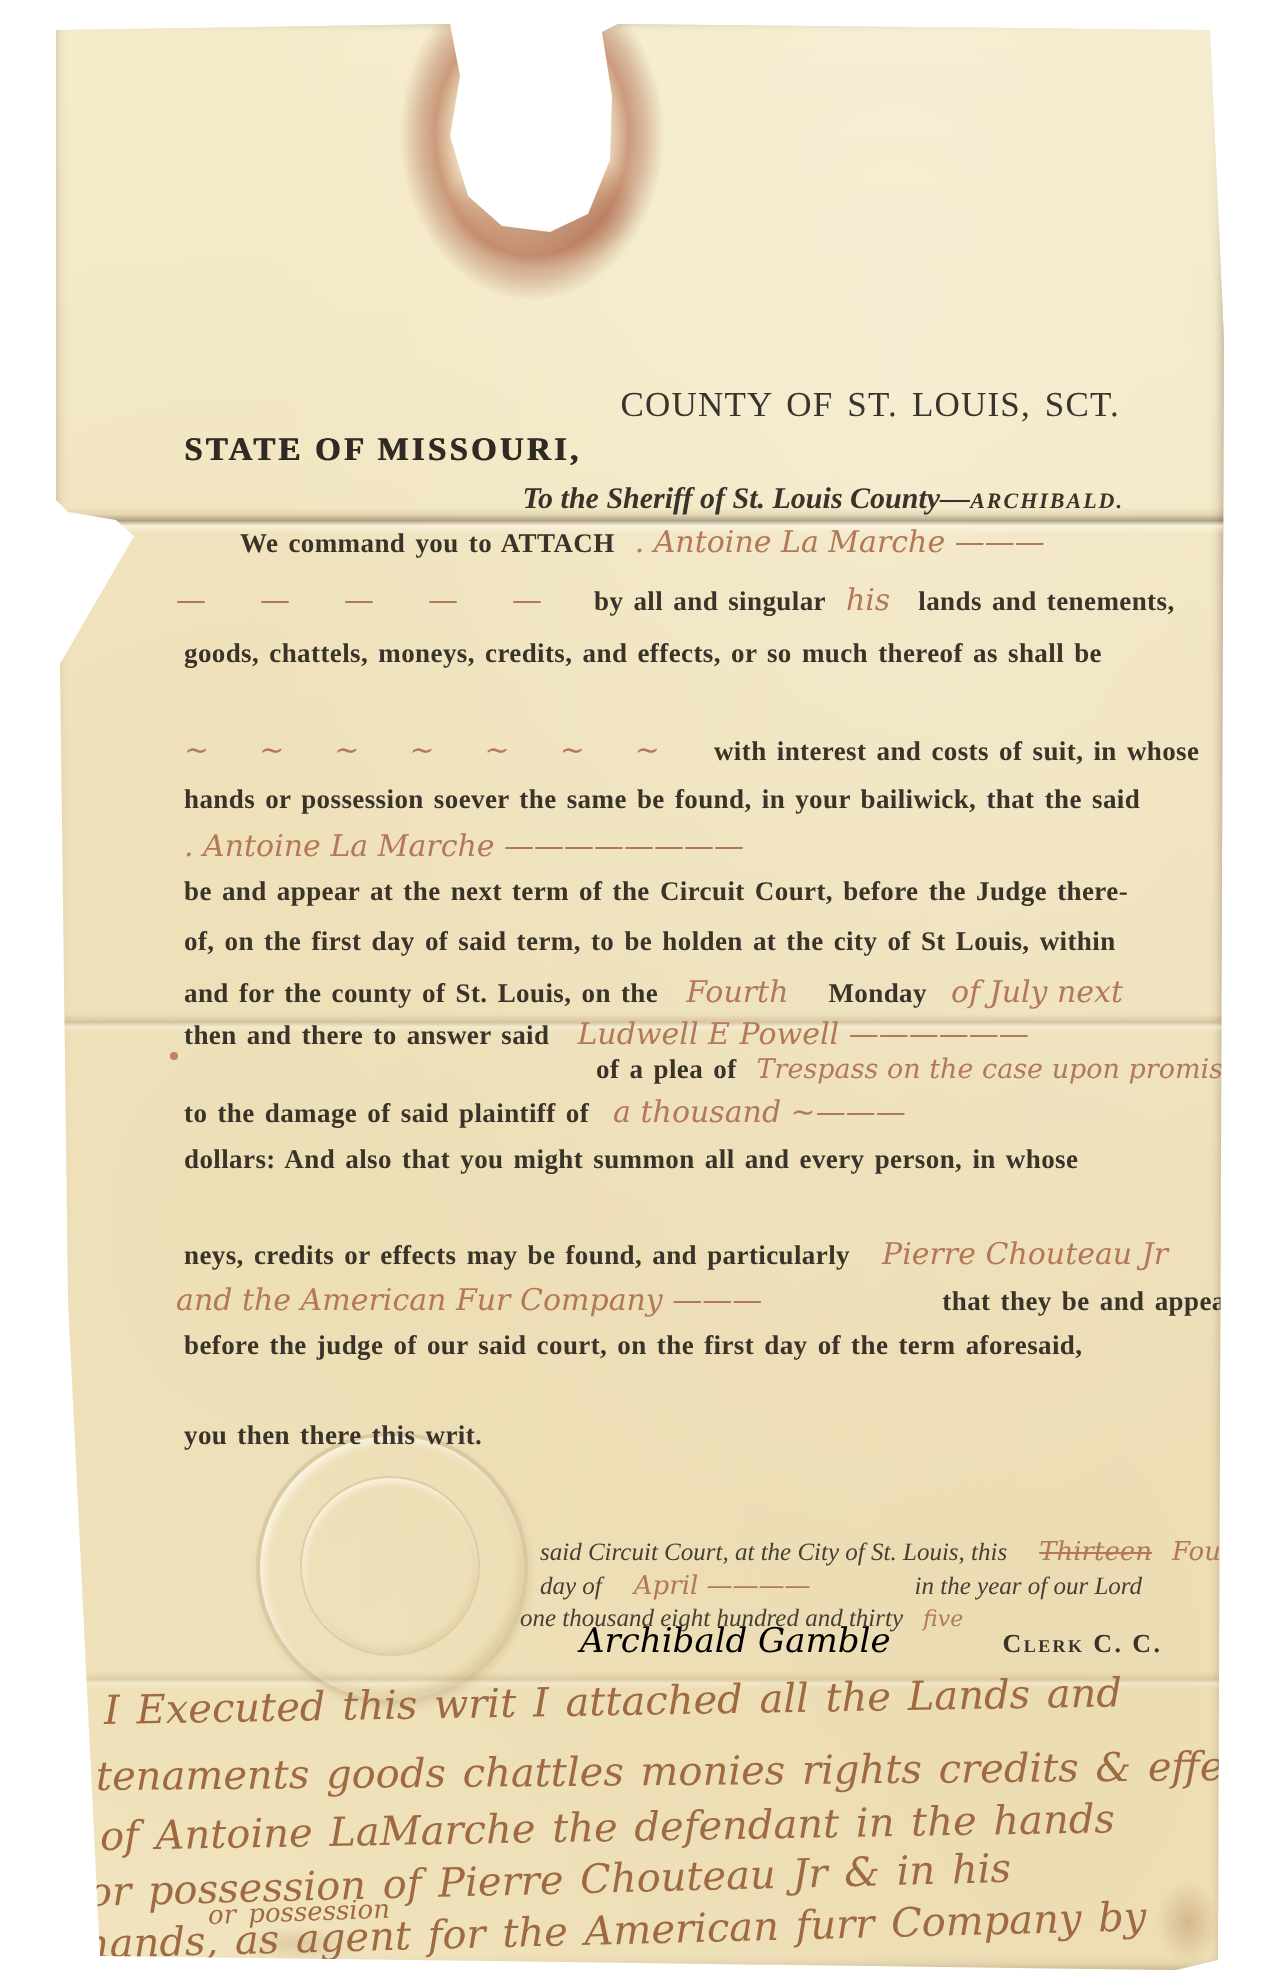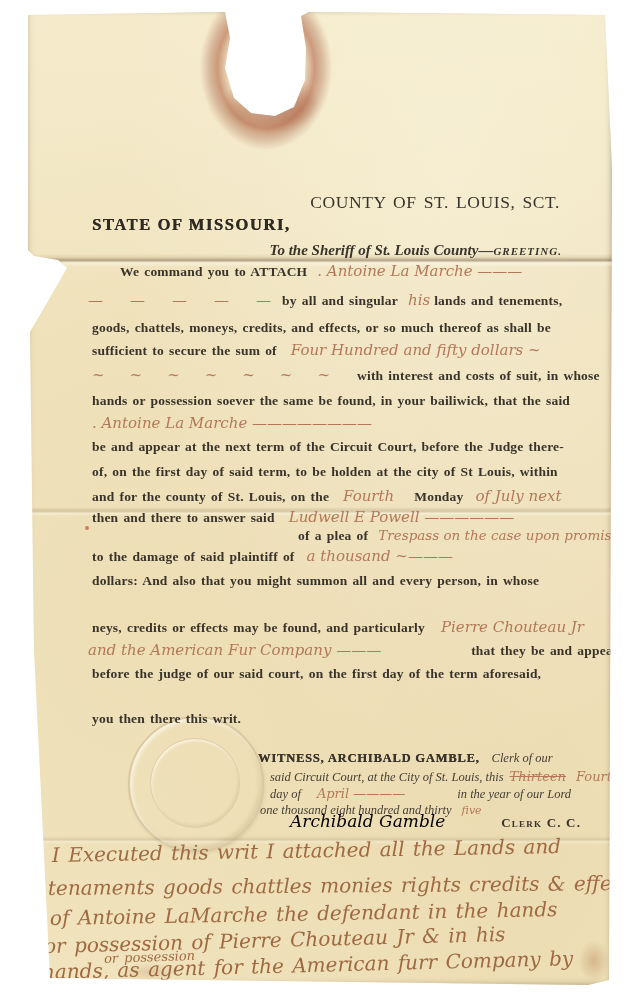--- a/index.html
+++ b/index.html
@@ -98,39 +98,35 @@
   <div class="stain2"></div>
   <div class="reddot"></div>
 
   <div class="pl" style="top:182px;right:52px">
     <span class="county">COUNTY OF ST. LOUIS, SCT.</span>
   </div>
   <div class="pl" style="top:205px;left:64px">
     <span class="state">STATE OF MISSOURI,</span>
   </div>
   <div class="pl" style="top:231px;right:50px">
-    <span class="salute">To the Sheriff of St. Louis County—</span><span class="salute greeting">GREETING.</span>
+    <span class="salute">To the Sheriff of St. Louis County—</span><span class="salute greeting">ARCHIBALD.</span>
   </div>
 
   <div class="pl" style="top:252px;left:92px">
     <span class="p">We command you to ATTACH</span>
     <span class="h" style="margin-left:6px">. Antoine La Marche ———</span>
   </div>
   <div class="pl" style="top:281px;left:60px">
     <span class="h" style="letter-spacing:6px">— — — — —</span>
-    <span class="p" style="margin-left:1px">by all and singular</span>
+    <span class="p" style="margin-left:16px">by all and singular</span>
     <span class="h" style="margin-left:6px">his</span>
-    <span class="p" style="">lands and tenements,</span>
+    <span class="p" style="margin-left:10px">lands and tenements,</span>
   </div>
   <div class="pl" style="top:308px;left:64px">
     <span class="p">goods, chattels, moneys, credits, and effects, or so much thereof as shall be</span>
-  </div>
-  <div class="pl" style="top:331px;left:64px">
-    <span class="p">sufficient to secure the sum of</span>
-    <span class="h" style="margin-left:10px">Four Hundred and fifty dollars ~</span>
   </div>
   <div class="pl" style="top:356px;left:64px">
     <span class="h" style="letter-spacing:5px">~ ~ ~ ~ ~ ~ ~</span>
     <span class="p" style="margin-left:18px">with interest and costs of suit, in whose</span>
   </div>
   <div class="pl" style="top:381px;left:64px">
     <span class="p">hands or possession soever the same be found, in your bailiwick, that the said</span>
   </div>
   <div class="pl" style="top:404px;left:64px">
     <span class="h">. Antoine La Marche ————————</span>
@@ -170,27 +166,23 @@
     <span class="h">and the American Fur Company ———</span>
     <span class="p" style="margin-left:86px">that they be and appear</span>
   </div>
   <div class="pl" style="top:654px;left:64px">
     <span class="p">before the judge of our said court, on the first day of the term aforesaid,</span>
   </div>
   <div class="pl" style="top:699px;left:64px">
     <span class="p">you then there this writ.</span>
   </div>
 
-  <div class="pl" style="top:738px;left:230px">
-    <span class="wit-bold">WITNESS, ARCHIBALD GAMBLE,</span>
-    <span class="wit-it" style="margin-left:8px">Clerk of our</span>
-  </div>
   <div class="pl" style="top:757px;left:242px">
     <span class="wit-it">said Circuit Court, at the City of St. Louis, this</span>
-    <span class="h strike" style="margin-left:2px;font-size:13px">Thirteen</span>
+    <span class="h strike" style="margin-left:12px;font-size:13px">Thirteen</span>
     <span class="h" style="margin-left:6px;font-size:13px">Fourteenth</span>
   </div>
   <div class="pl" style="top:774px;left:242px">
     <span class="wit-it">day of</span>
     <span class="h" style="margin-left:12px;font-size:13px">April ————</span>
     <span class="wit-it" style="margin-left:48px">in the year of our Lord</span>
   </div>
   <div class="pl" style="top:790px;left:232px">
     <span class="wit-it">one thousand eight hundred and thirty</span>
     <span class="h" style="margin-left:6px;font-size:11px">five</span>

